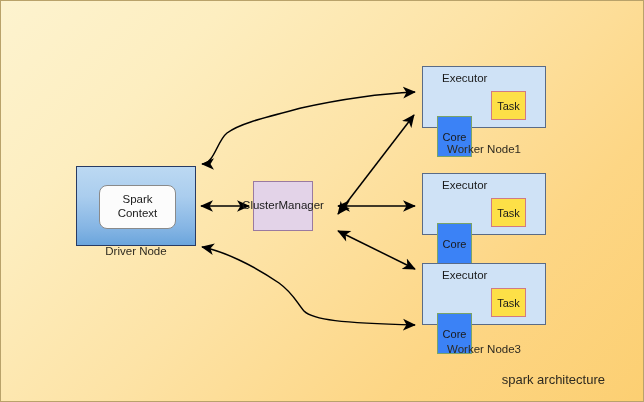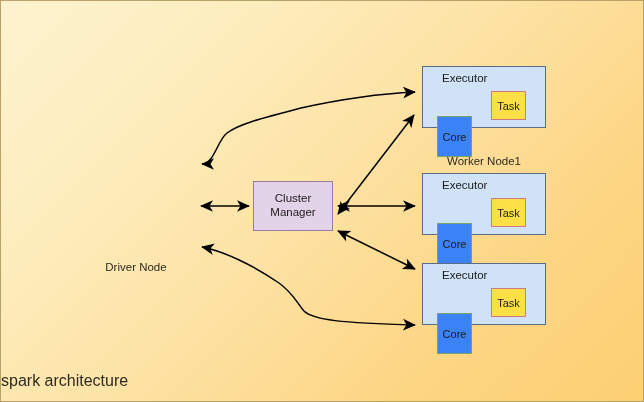--- a/index.html
+++ b/index.html
@@ -52,39 +52,38 @@
     flex-direction: column;
     align-items: center;
     justify-content: center;
     line-height: 1.18;
     font-size: 11.5px;
     color: #1a1a1a;
   }
   .driver-label {
     position: absolute;
     left: 75px;
-    top: 260px;
+    top: 244px;
     width: 120px;
     text-align: center;
     font-size: 11.5px;
     color: #2e2a20;
   }
 
   
   .cluster-box {
     position: absolute;
     left: 252px;
     top: 180px;
-    width: 80px;
+    width: 60px;
     height: 50px;
     box-sizing: border-box;
     border: 1.2px solid #9a7aa0;
     background: #e3d3e8;
     display: flex;
-    flex-direction: column;
     align-items: center;
     justify-content: center;
     line-height: 1.18;
     font-size: 11.5px;
     color: #1a1a1a;
   }
 
   
   .executor-box {
     position: absolute;
@@ -140,22 +139,22 @@
     font-size: 11.5px;
     color: #2e2a20;
   }
 
   
   .caption {
     position: absolute;
     left: 0;
     top: 371px;
     width: 604px;
-    text-align: left;
-    font-size: 16px;
+    text-align: right;
+    font-size: 13px;
     color: #2e2a20;
   }
 </style>
 </head>
 <body>
 
 <div id="canvas">
 
   <svg id="arrows" viewBox="0 0 644 402" width="644" height="402">
     <defs>
@@ -173,41 +172,48 @@
 
     <path d="M201,246 C222,250 252,264 278,282 C292,292 296,302 303,310 C312,319 340,322 414,324" fill="none" stroke="#000" stroke-width="1.5" marker-start="url(#ah-start)" marker-end="url(#ah)"></path>
 
     <path d="M337,213 L413,114" fill="none" stroke="#000" stroke-width="1.5" marker-start="url(#ah-start)" marker-end="url(#ah)"></path>
 
     <path d="M337,205 L414,205" fill="none" stroke="#000" stroke-width="1.5" marker-start="url(#ah-start)" marker-end="url(#ah)"></path>
 
     <path d="M337,230 L414,268" fill="none" stroke="#000" stroke-width="1.5" marker-start="url(#ah-start)" marker-end="url(#ah)"></path>
   </svg>
 
+  <div class="driver-box">
+    <div class="spark-context">
+      <span>Spark</span>
+      <span>Context</span>
+    </div>
+  </div>
   <div class="driver-label">Driver Node</div>
 
   <div class="cluster-box">
     <span>Cluster</span>
     <span>Manager</span>
   </div>
 
   <div class="executor-box" style="left:421px; top:65px;">
     <div class="executor-title">Executor</div>
     <div class="core-box">Core</div>
     <div class="task-box">Task</div>
   </div>
-  <div class="worker-label" style="left:413px; top:142px;margin-top:12px;">Worker Node1</div>
+  <div class="worker-label" style="left:413px; top:142px;">Worker Node1</div>
 
   <div class="executor-box" style="left:421px; top:172px;">
     <div class="executor-title">Executor</div>
     <div class="core-box">Core</div>
     <div class="task-box">Task</div>
   </div>
 
   <div class="executor-box" style="left:421px; top:262px;">
     <div class="executor-title">Executor</div>
     <div class="core-box">Core</div>
     <div class="task-box">Task</div>
   </div>
+  <div class="worker-label" style="left:413px; top:342px;">Worker Node3</div>
 
   <div class="caption">spark architecture</div>
 
 </div>
 
 </body></html>

